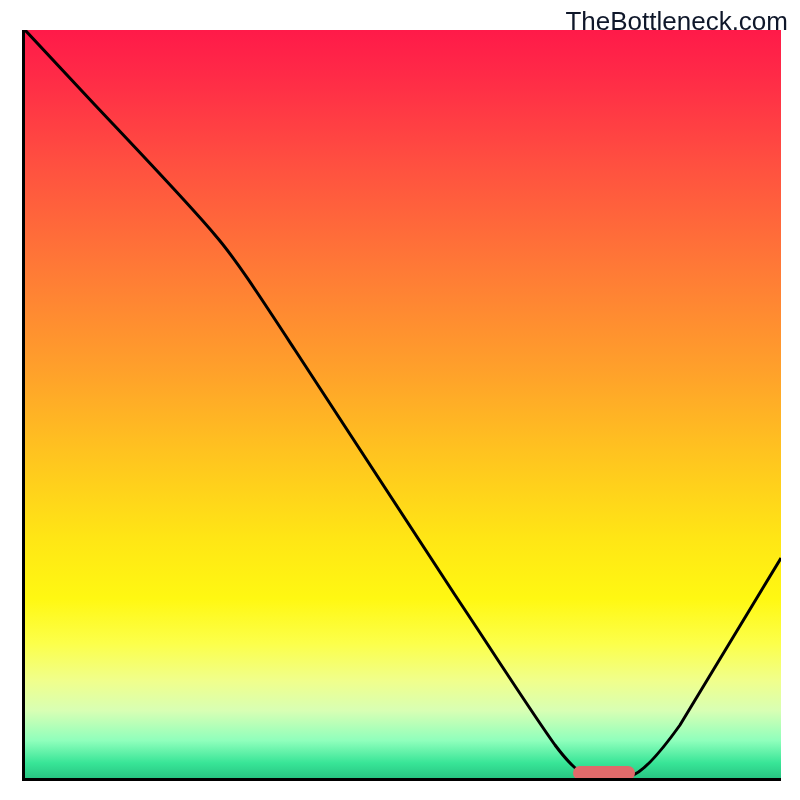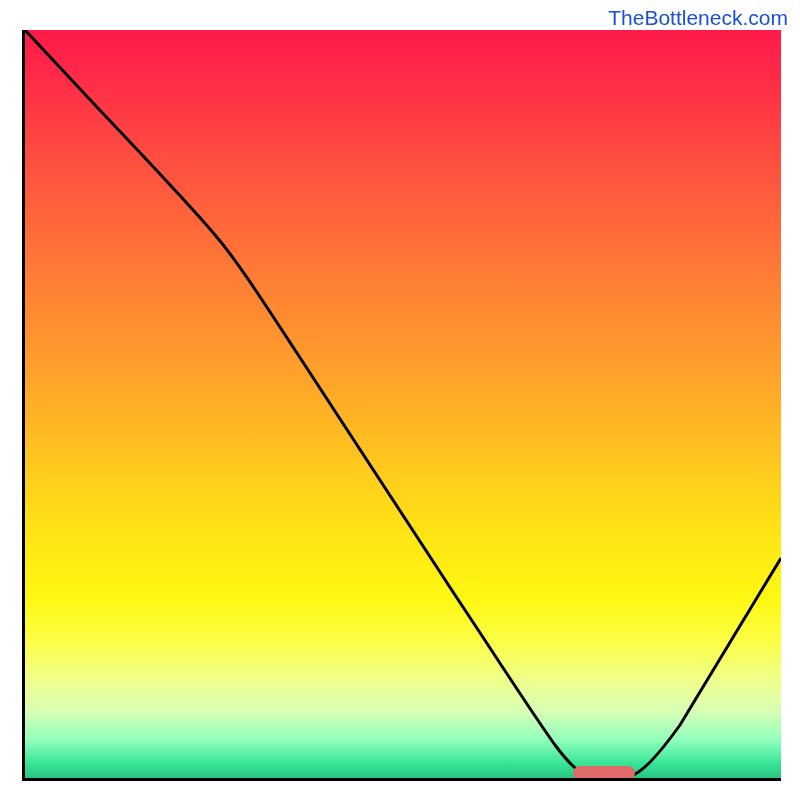--- a/index.html
+++ b/index.html
@@ -12,22 +12,22 @@
   }
   .container {
     position: relative;
     width: 800px;
     height: 800px;
   }
   .watermark {
     position: absolute;
     top: 6px;
     right: 12px;
-    font-size: 21px;
-    color: #1d4ed8;
+    font-size: 26px;
+    color: #0f172a;
     font-weight: 500;
     z-index: 10;
   }
   .plot-area {
     position: absolute;
     left: 22px;
     top: 30px;
     width: 756px;
     height: 748px;
     border-left: 3px solid #000;

